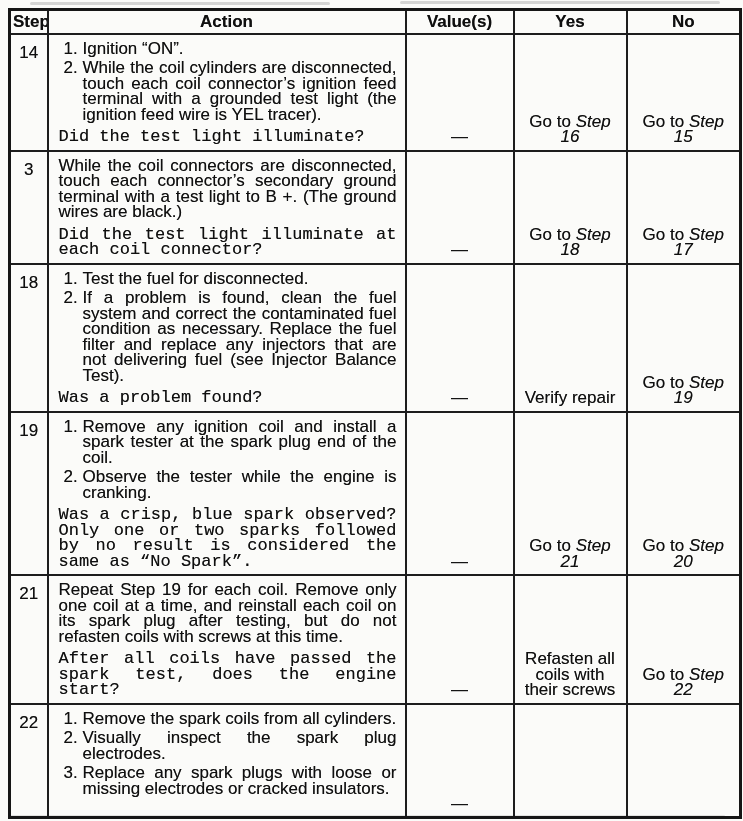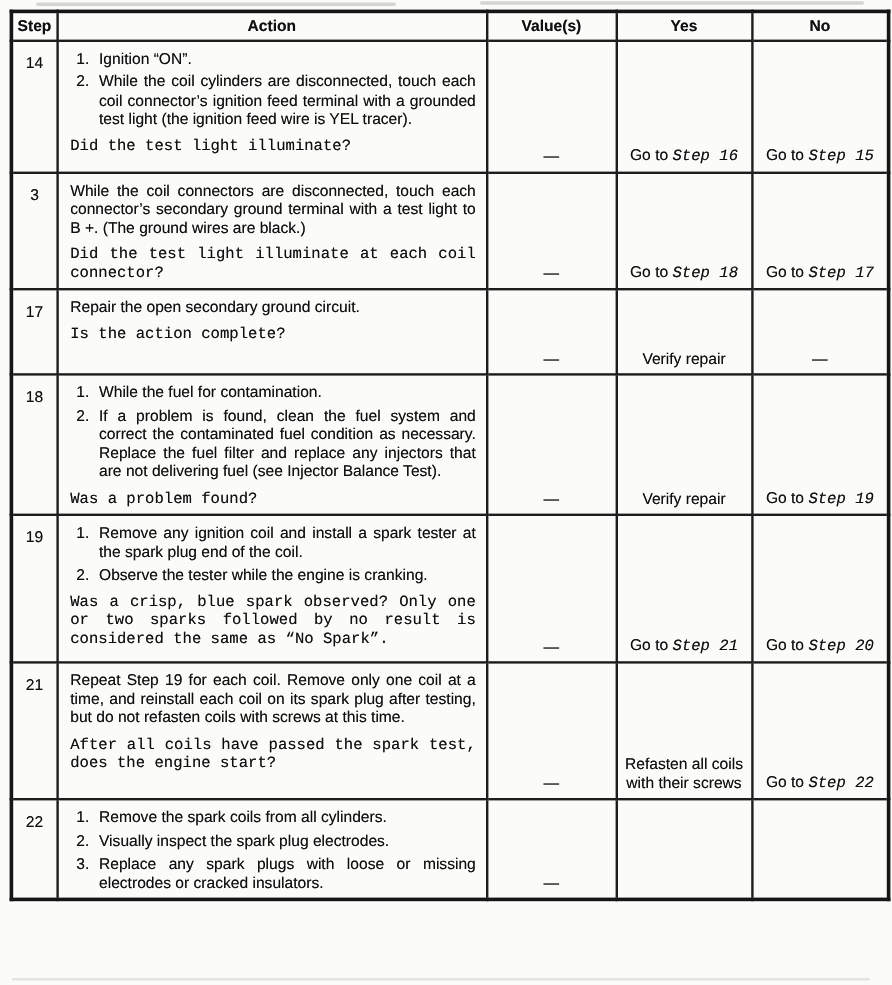--- a/index.html
+++ b/index.html
@@ -29,21 +29,21 @@
   table.diag {
     position: absolute;
     left: 8px; top: 8px;
     width: 731px;
     border-collapse: collapse;
     table-layout: fixed;
     border: 3px solid #161616;
   }
   th, td {
     border: 2px solid #1d1d1d;
-    font-size: 13px;
+    font-size: 17px;
     line-height: 15.5px;
     color: #0f0f0f;
     text-shadow: 0 0 .4px rgba(10,10,10,.55);
     overflow: hidden;
   }
   thead tr { height: 24px; }
   th {
     font-weight: bold;
     text-align: center;
     vertical-align: middle;
@@ -82,21 +82,21 @@
   .question {
     margin-top: 7px;
     text-align: justify;
     font-family: Liberation Mono, monospace;
   }
   td.c-value, td.c-yes, td.c-no {
     vertical-align: bottom;
     text-align: center;
     padding: 2px 4px 5px 4px;
   }
-  .goto-italic { font-style: italic; font-family: Liberation Mono, monospace; }
+  .goto-italic { font-style: italic; }
 </style>
 </head>
 <body>
 
 <div class="page">
   <div class="scan-artifact artifact-top-1"></div>
   <div class="scan-artifact artifact-top-2"></div>
   <div class="scan-artifact artifact-bottom"></div>
 
   <table class="diag">
@@ -138,35 +138,25 @@
           <td class="c-step">3</td>
           <td class="c-action">
             <div class="para">While the coil connectors are disconnected, touch each connector’s secondary ground terminal with a test light to B +. (The ground wires are black.)</div>
             <div class="question">Did the test light illuminate at each coil connector?</div>
           </td>
           <td class="c-value">—</td>
           <td class="c-yes"><span>Go to </span><span class="goto-italic">Step 18</span></td>
           <td class="c-no"><span>Go to </span><span class="goto-italic">Step 17</span></td>
         </tr>
         <tr>
-          <td class="c-step">17</td>
-          <td class="c-action">
-            <div class="para">Repair the open secondary ground circuit.</div>
-            <div class="question">Is the action complete?</div>
-          </td>
-          <td class="c-value">—</td>
-          <td class="c-yes"><span>Verify repair</span></td>
-          <td class="c-no"><span>—</span></td>
-        </tr>
-        <tr>
           <td class="c-step">18</td>
           <td class="c-action">
             <div class="item">
               <span class="num">1.</span>
-              <span class="txt">While the fuel for contamination.</span>
+              <span class="txt">Test the fuel for disconnected.</span>
             </div>
             <div class="item">
               <span class="num">2.</span>
               <span class="txt">If a problem is found, clean the fuel system and correct the contaminated fuel condition as necessary. Replace the fuel filter and replace any injectors that are not delivering fuel (see Injector Balance Test).</span>
             </div>
             <div class="question">Was a problem found?</div>
           </td>
           <td class="c-value">—</td>
           <td class="c-yes"><span>Verify repair</span></td>
           <td class="c-no"><span>Go to </span><span class="goto-italic">Step 19</span></td>

